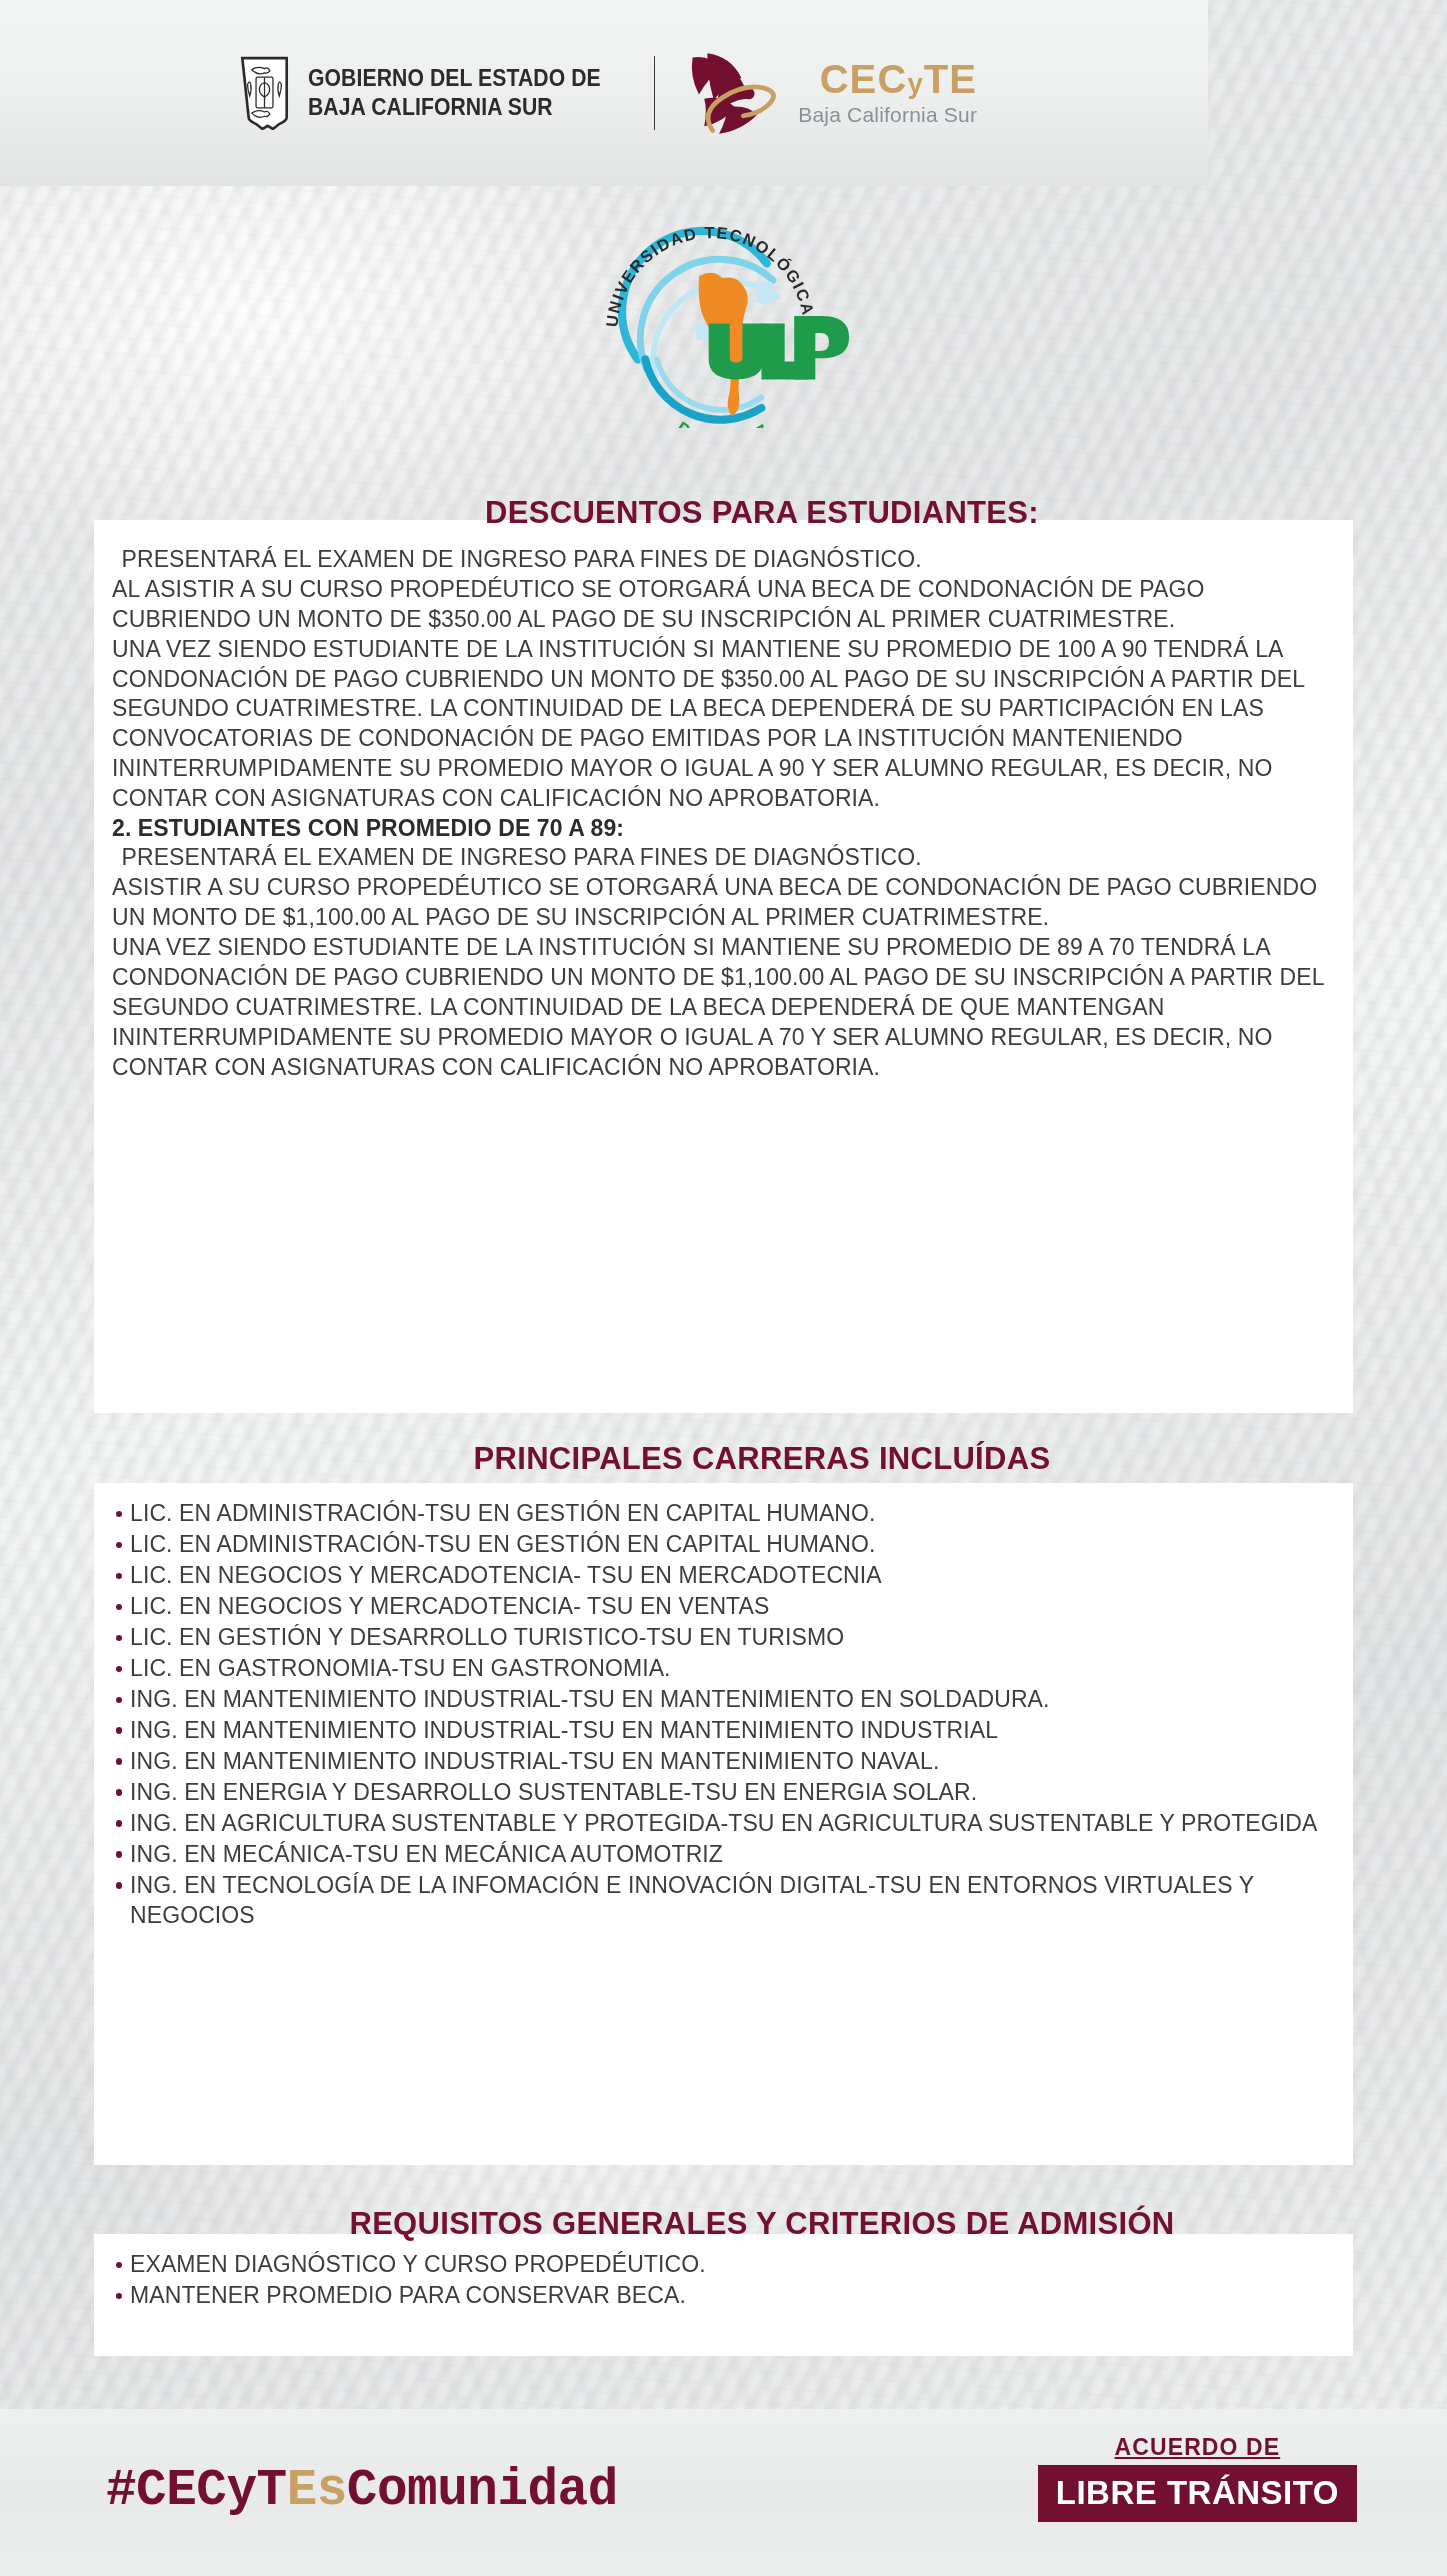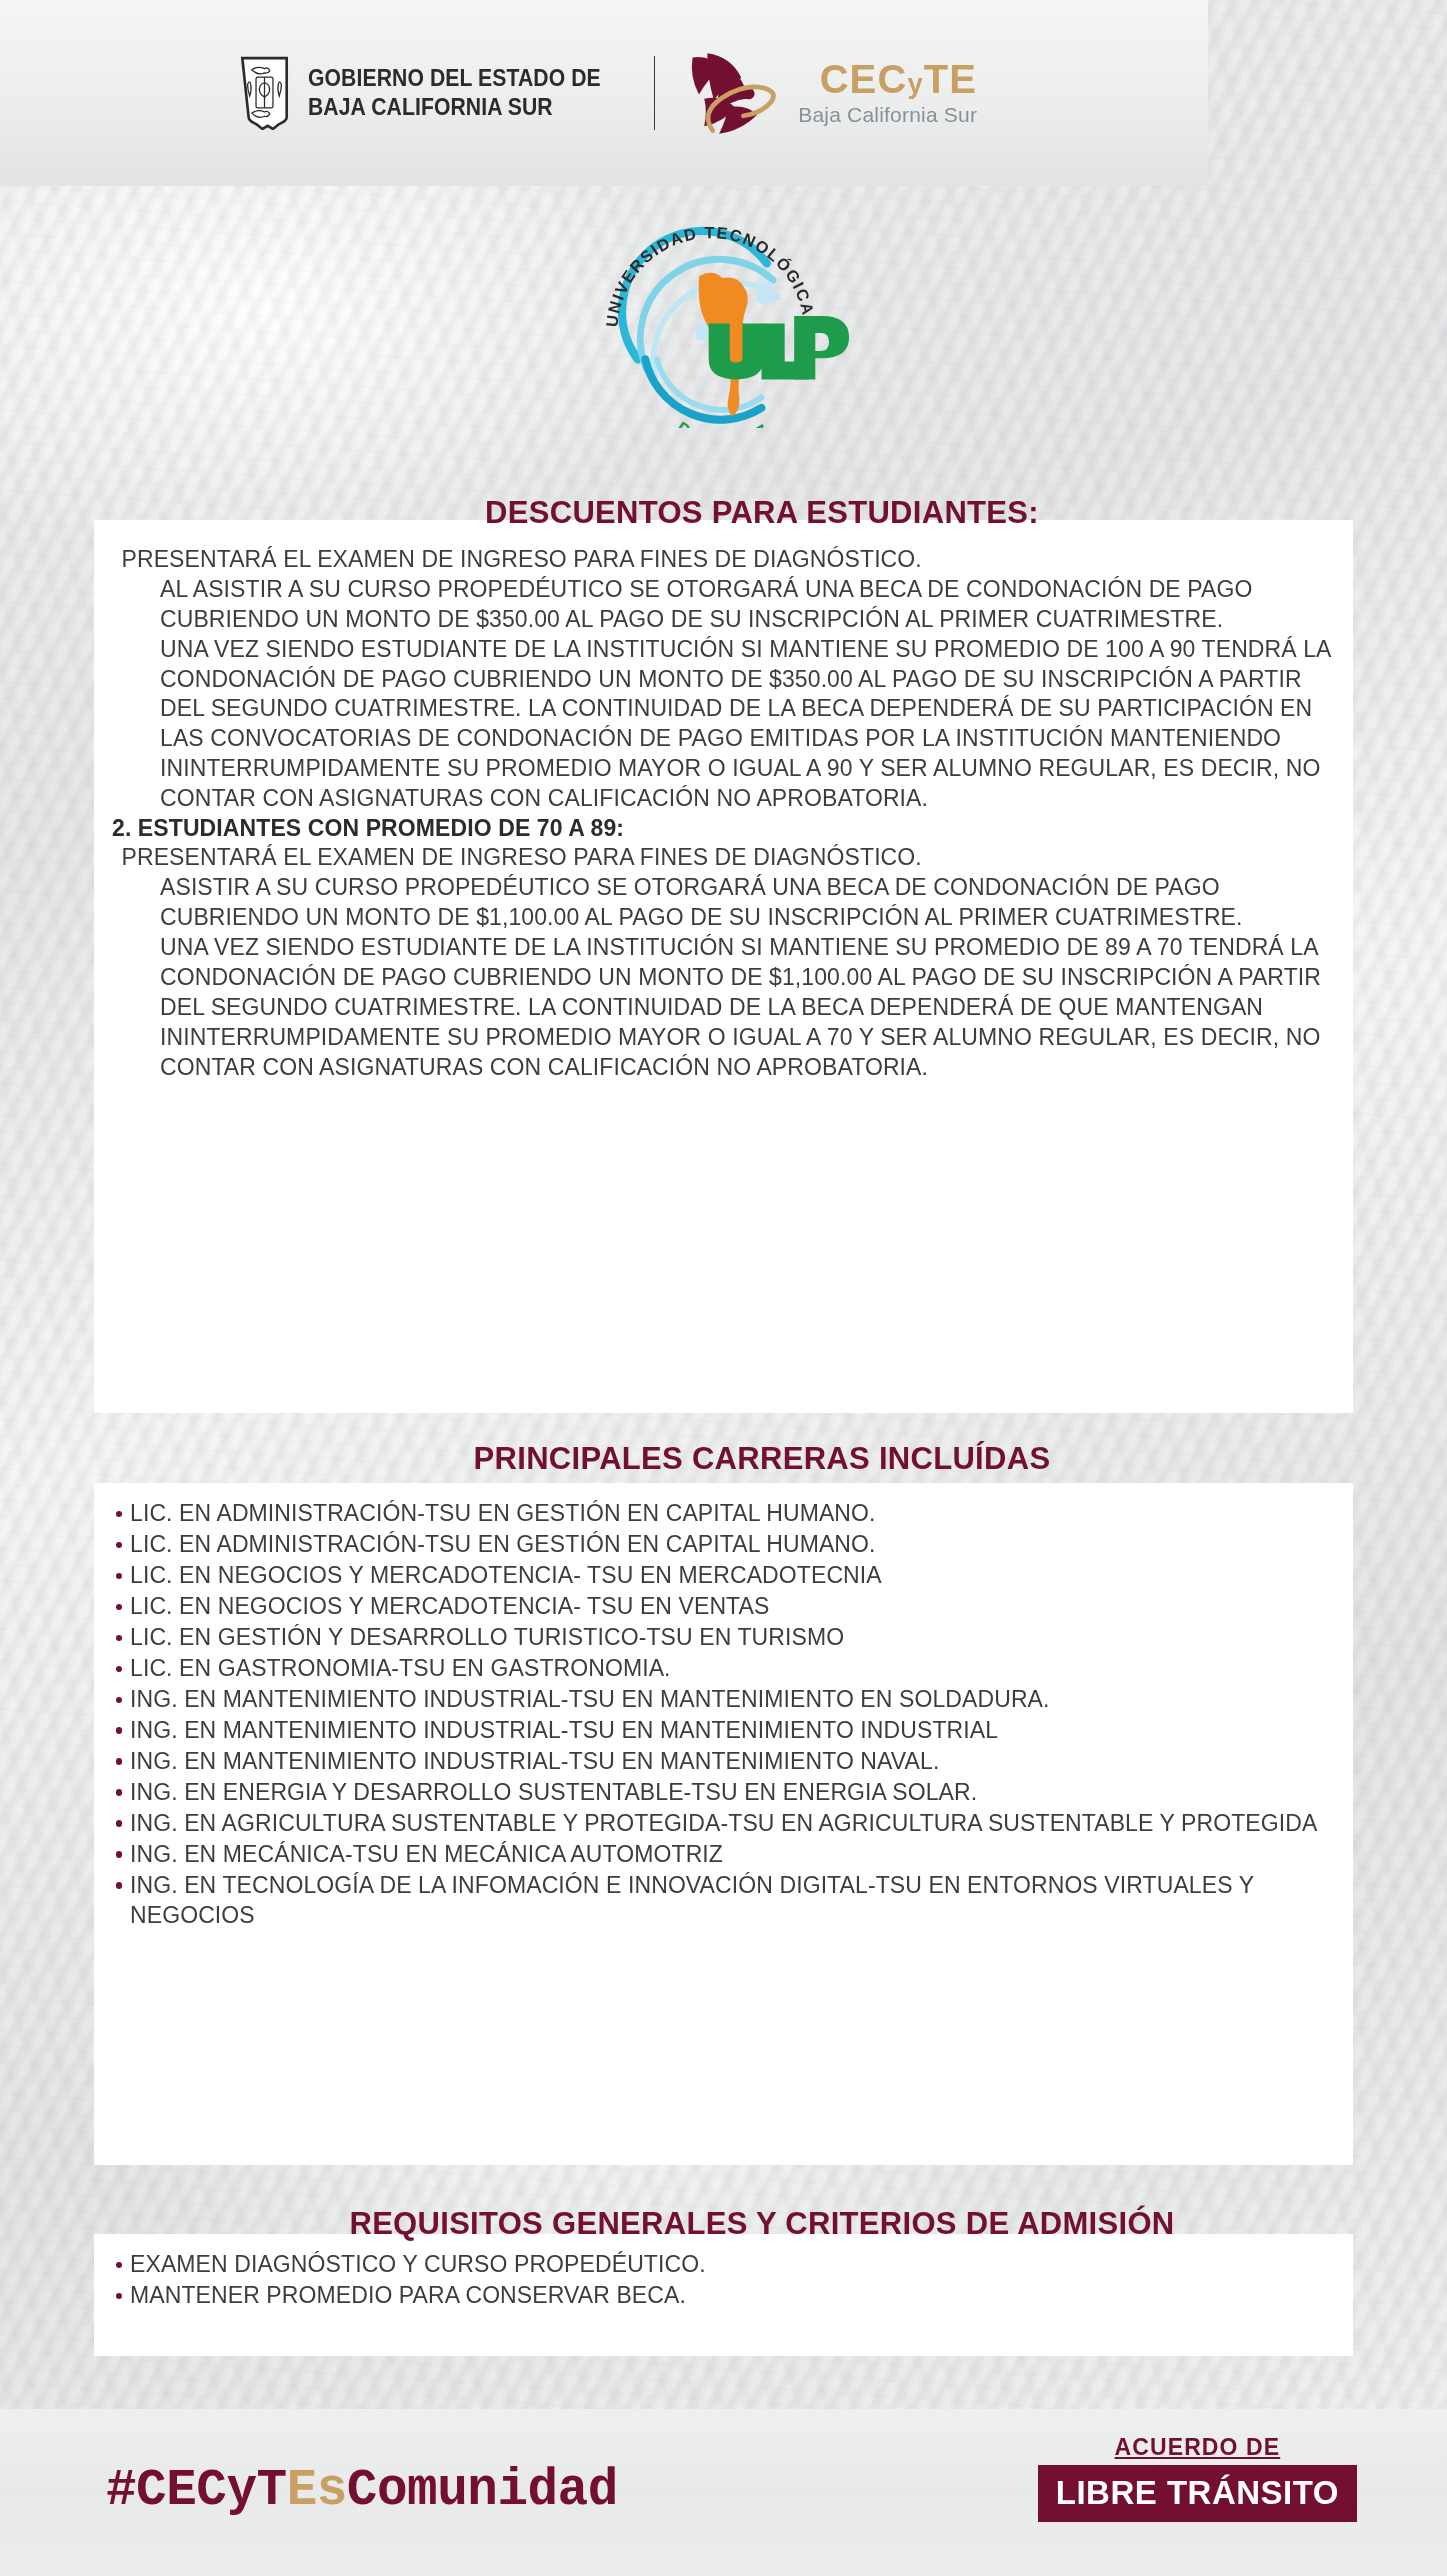--- a/index.html
+++ b/index.html
@@ -106,21 +106,21 @@
   #card3{ top:2234px; height:122px; }
 
   
   .body-txt{
     position:absolute; z-index:5;
     font-family:"Liberation Sans Narrow","Liberation Sans",sans-serif;
     color:#3b3b3b;
   }
   .para{
     font-size:23px; line-height:1.30; font-weight:400;
-    color:#3d3d3d; letter-spacing:0.1px;margin-left:48px;
+    color:#3d3d3d; letter-spacing:0.1px;
   }
   .num-head{
     font-size:23px; font-weight:700; color:#2c2c2c;
     line-height:1.28; letter-spacing:0.1px;
   }
   .indent{ margin-left:9.5px; }
 
   #block1{ left:112px; top:545px; width:1231px; }
   #block2{ left:112px; top:1499px; width:1231px; }
   #block3{ left:112px; top:2250px; width:1231px; }

